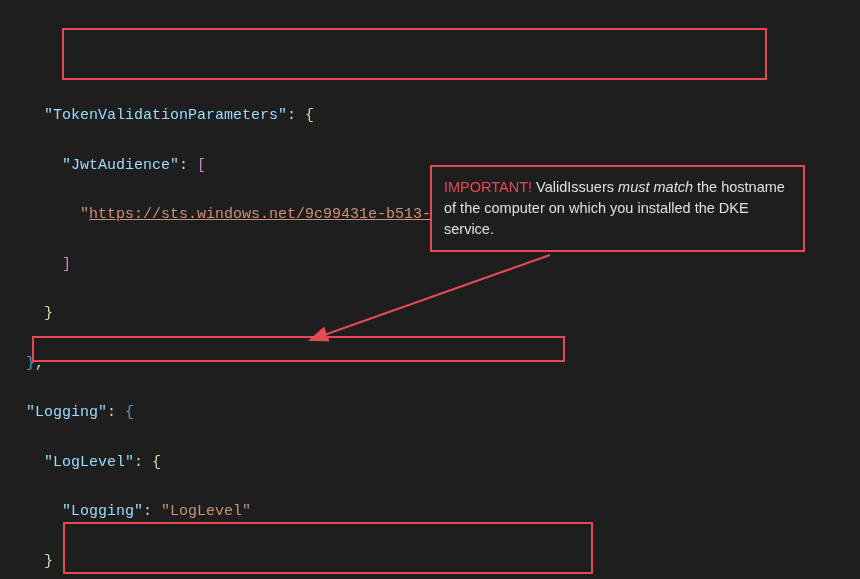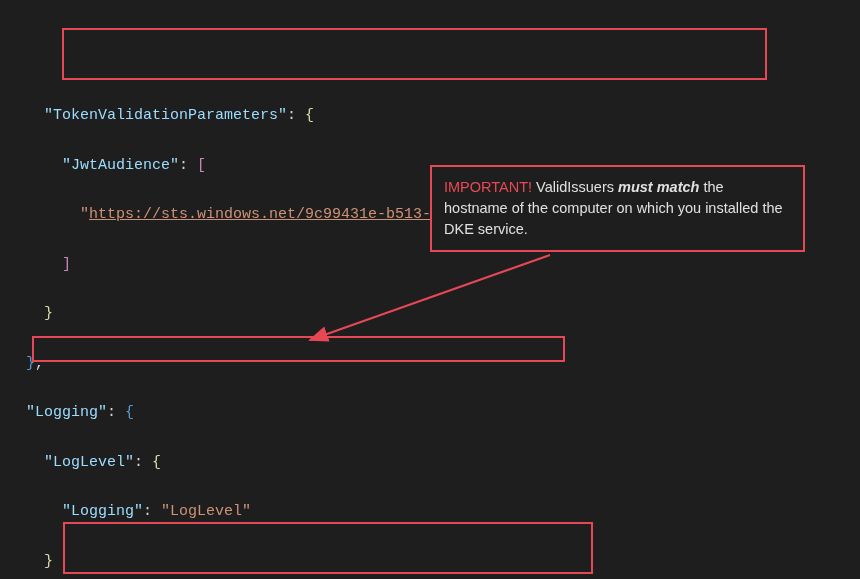--- a/index.html
+++ b/index.html
@@ -86,21 +86,21 @@
       font-size: 14.5px;
       line-height: 1.45;
       white-space: normal;
     }
     .callout .important {
       color: #e74856;
       font-weight: normal;
     }
     .callout .emphasis {
       font-style: italic;
-      font-weight: bold;
+      font-weight: normal;
     }
     .arrow-svg {
       position: absolute;
       left: 280px;
       top: 245px;
       pointer-events: none;
     }
   </style>
 </head>
 <body>

